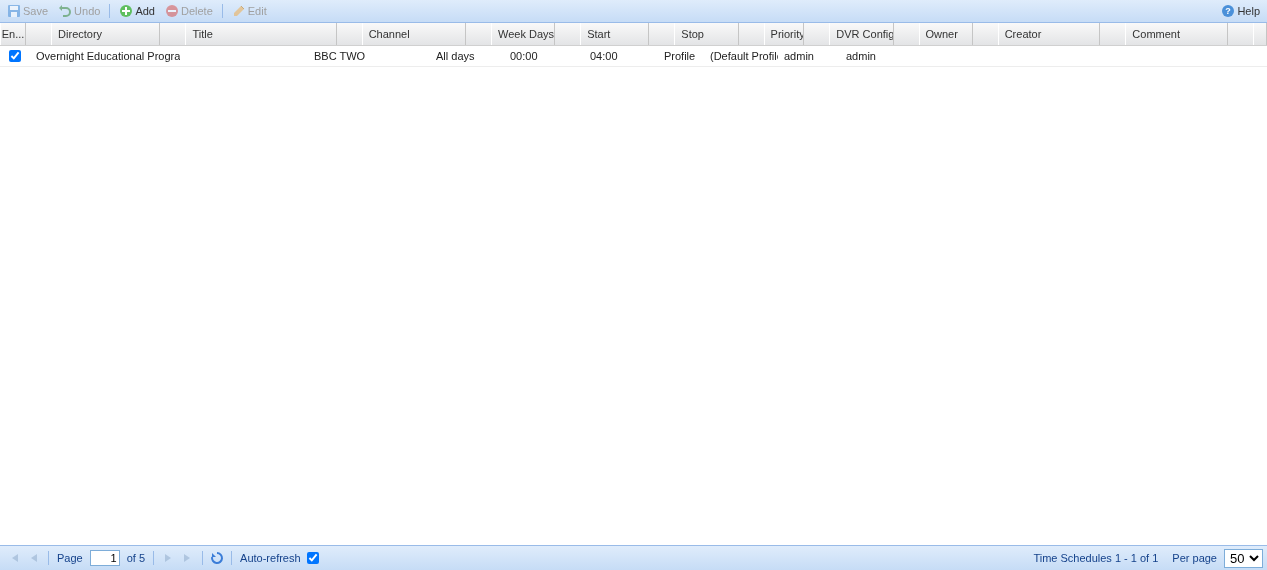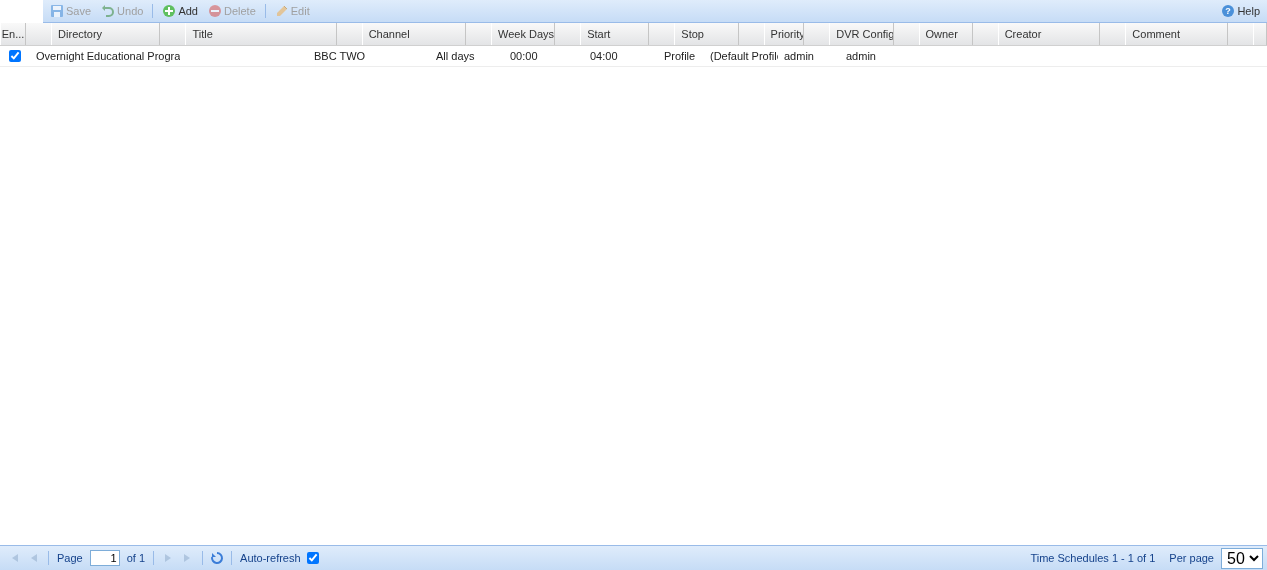--- a/index.html
+++ b/index.html
@@ -19,21 +19,20 @@
     box-sizing: border-box;
   }
   
   .toolbar {
     height: 22px;
     background: linear-gradient(#dfecfb, #c6dcf6);
     border-bottom: 1px solid #99bbe8;
     display: flex;
     align-items: center;
     padding: 0 2px;
-    margin-left: 43px;
   }
   .tb-btn {
     display: flex;
     align-items: center;
     padding: 1px 4px;
     margin: 0 1px;
     color: #333;
     cursor: pointer;
     user-select: none;
   }
@@ -120,21 +119,21 @@
     width: 24px;
     text-align: right;
     font-size: 11px;
     border: 1px solid #7eadd9;
     padding: 1px 2px;
     margin: 0 3px;
     background: #fff;
   }
   .ft-text { margin: 0 4px; color: #15428b; }
   .perpage-select {
-    font-size: 16px;
+    font-size: 13px;
     border: 1px solid #7eadd9;
     background: #fff;
     padding: 0 1px;
     margin-left: 3px;
   }
   
   .c0  { width: 30px; justify-content: center; padding: 0 2px; }
   .c1  { width: 150px; }
   .c2  { width: 128px; }
   .c3  { width: 178px; }
@@ -287,21 +286,21 @@
         </svg>
     </div>
     <div class="ft-btn disabled">
       <svg width="12" height="12">
           <path d="M9 2l-6 4 6 4z" fill="#8ca8c8"></path>
         </svg>
     </div>
     <div class="sep"></div>
     <span class="ft-text">Page</span>
     <input class="page-input" value="1" style="">
-    <span class="ft-text">of 1</span>
+    <span class="ft-text">of 5</span>
     <div class="sep"></div>
     <div class="ft-btn disabled">
       <svg width="12" height="12">
           <path d="M3 2l6 4-6 4z" fill="#8ca8c8"></path>
         </svg>
     </div>
     <div class="ft-btn disabled">
       <svg width="12" height="12">
           <path d="M10 2v8M2 2l6 4-6 4z" fill="#8ca8c8"></path>
         </svg>

